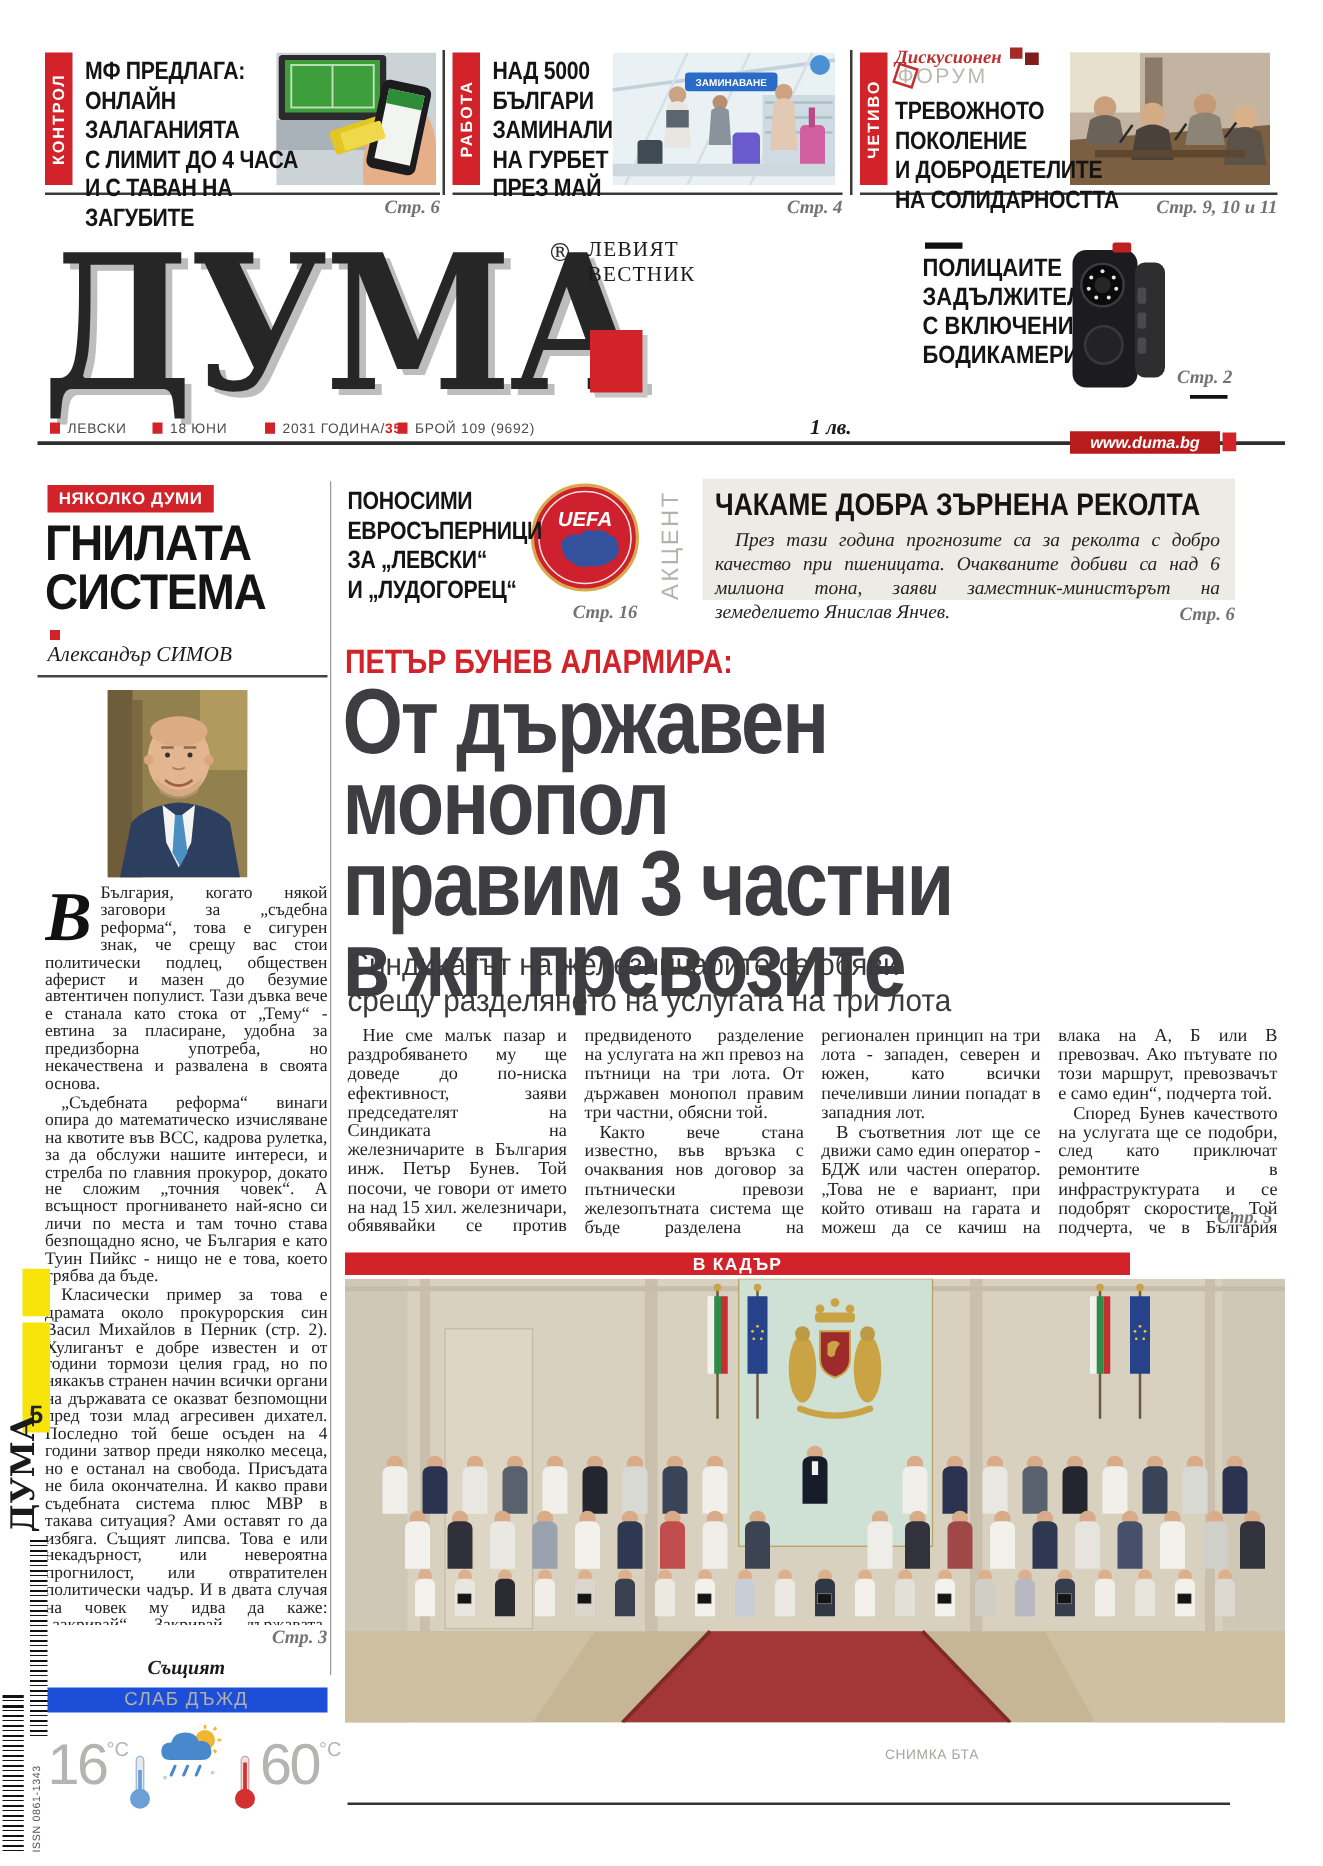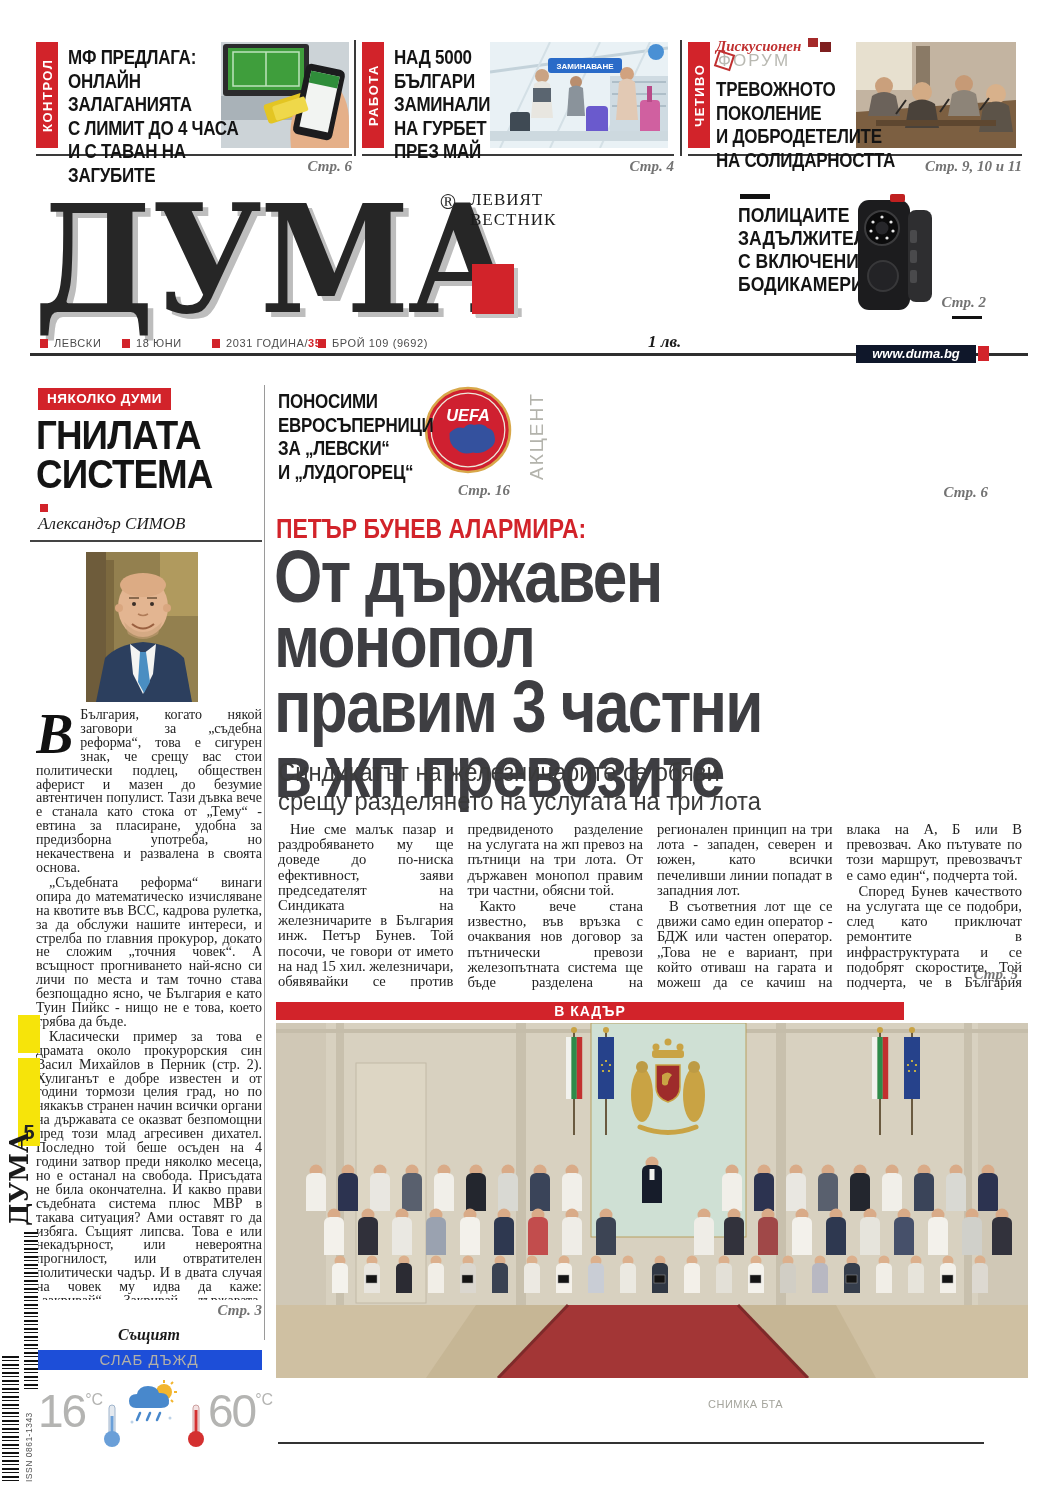--- a/index.html
+++ b/index.html
@@ -161,21 +161,21 @@
   </svg>
   <div class="pageref abs" style="left:900px;top:294px;width:86px;">Стр. 2</div>
   <div class="abs" style="left:952px;top:316px;width:30px;height:3px;background:#111;"></div>
 
   <div class="dl abs" style="left:40px;top:337px;"><span class="dlb"></span><span>ЛЕВСКИ</span></div>
   <div class="dl abs" style="left:122px;top:337px;"><span class="dlb"></span><span>18 ЮНИ</span></div>
   <div class="dl abs" style="left:212px;top:337px;"><span class="dlb"></span><span>2031 ГОДИНА/</span><span class="dlred">35</span></div>
   <div class="dl abs" style="left:318px;top:337px;"><span class="dlb"></span><span>БРОЙ 109 (9692)</span></div>
   <div class="abs" style="left:648px;top:332px;font:bold italic 17px 'Liberation Serif',serif;">1 лв.</div>
   <div class="abs" style="left:30px;top:353px;width:998px;height:3px;background:#2e2e2e;"></div>
-  <div class="abs" style="left:856px;top:345px;width:120px;height:18px;background:#0f172a;color:#fff;font:bold italic 13px/18px 'Liberation Sans',sans-serif;text-align:center;z-index:3;">www.duma.bg</div>
+  <div class="abs" style="left:856px;top:345px;width:120px;height:18px;background:#b91c1c;color:#fff;font:bold italic 13px/18px 'Liberation Sans',sans-serif;text-align:center;z-index:3;">www.duma.bg</div>
   <div class="abs" style="left:978px;top:346px;width:11px;height:15px;background:#d2232a;z-index:3;"></div>
 
   <div class="abs kickbox" style="left:38px;top:388px;">НЯКОЛКО ДУМИ</div>
   <div class="abs preline" style="left:36px;top:416px;font:bold 40px/39px 'Liberation Sans',sans-serif;letter-spacing:-1px;color:#141414;transform:scaleX(.92);transform-origin:left top;">ГНИЛАТА
 СИСТЕМА</div>
   <div class="abs" style="left:40px;top:504px;width:8px;height:8px;background:#d2232a;"></div>
   <div class="abs" style="left:38px;top:514px;font:italic 17px 'Liberation Serif',serif;">Александър СИМОВ</div>
   <div class="abs" style="left:30px;top:540px;width:232px;height:2px;background:#444;"></div>
 
   <svg class="abs" style="left:86px;top:552px;" width="112" height="150" viewBox="0 0 112 150">
@@ -248,20 +248,24 @@
     <circle cx="43" cy="43" r="41" fill="#cf2030"></circle>
     <circle cx="43" cy="43" r="41" fill="none" stroke="#d8a84a" stroke-width="2.5"></circle>
     <circle cx="43" cy="43" r="36" fill="none" stroke="#eee8da" stroke-width="1.2"></circle>
     <text x="43" y="34" text-anchor="middle" font-family="Liberation Sans,sans-serif" font-size="16" font-weight="bold" font-style="italic" fill="#ffffff">UEFA</text>
     <path d="M25,46 q6,-7 14,-5 q4,-5 10,-3 q9,-2 13,3 q6,1 7,8 q2,8 -5,12 q-8,6 -16,4 q-10,3 -16,-3 q-8,-4 -7,-16 Z" fill="#34519e"></path>
   </svg>
   <div class="pageref abs" style="left:410px;top:482px;width:100px;">Стр. 16</div>
 
   <div class="abs vtext" style="left:526px;top:386px;height:94px;font:19px 'Liberation Sans',sans-serif;color:#b3b3ac;letter-spacing:2px;">АКЦЕНТ</div>
 
+  <div class="abs" style="left:562px;top:383px;width:426px;height:97px;background:#edebe5;">
+    <div class="abs cond" style="left:10px;top:7px;font:bold 25px 'Liberation Sans',sans-serif;color:#141414;white-space:nowrap;">ЧАКАМЕ ДОБРА ЗЪРНЕНА РЕКОЛТА</div>
+    <div class="abs" style="left:10px;top:40px;width:404px;font:italic 15.5px/19px 'Liberation Serif',serif;text-align:justify;text-indent:16px;color:#222;">През тази година прогнозите са за реколта с добро качество при пшеницата. Очакваните добиви са над 6 милиона тона, заяви заместник-министърът на земеделието Янислав Янчев.</div>
+  </div>
   <div class="pageref abs" style="left:888px;top:484px;width:100px;">Стр. 6</div>
 
   <div class="abs cond" style="left:276px;top:514px;font:bold 27px 'Liberation Sans',sans-serif;color:#d2232a;white-space:nowrap;">ПЕТЪР БУНЕВ АЛАРМИРА:</div>
   <div class="abs preline" style="left:274px;top:544px;font:bold 74px/65px 'Liberation Sans',sans-serif;letter-spacing:-2px;color:#3e3e42;transform:scaleX(.84);transform-origin:left top;">От държавен монопол
 правим 3 частни
 в жп превозите</div>
   <div class="abs preline" style="left:278px;top:758px;font:25px/29px 'Liberation Sans',sans-serif;color:#3a3a3a;transform:scaleX(.95);transform-origin:left top;">Синдикатът на железничарите се обяви
 срещу разделянето на услугата на три лота</div>
 
   <div class="abs maincols" style="left:278px;top:822px;width:744px;height:176px;overflow:hidden;">

